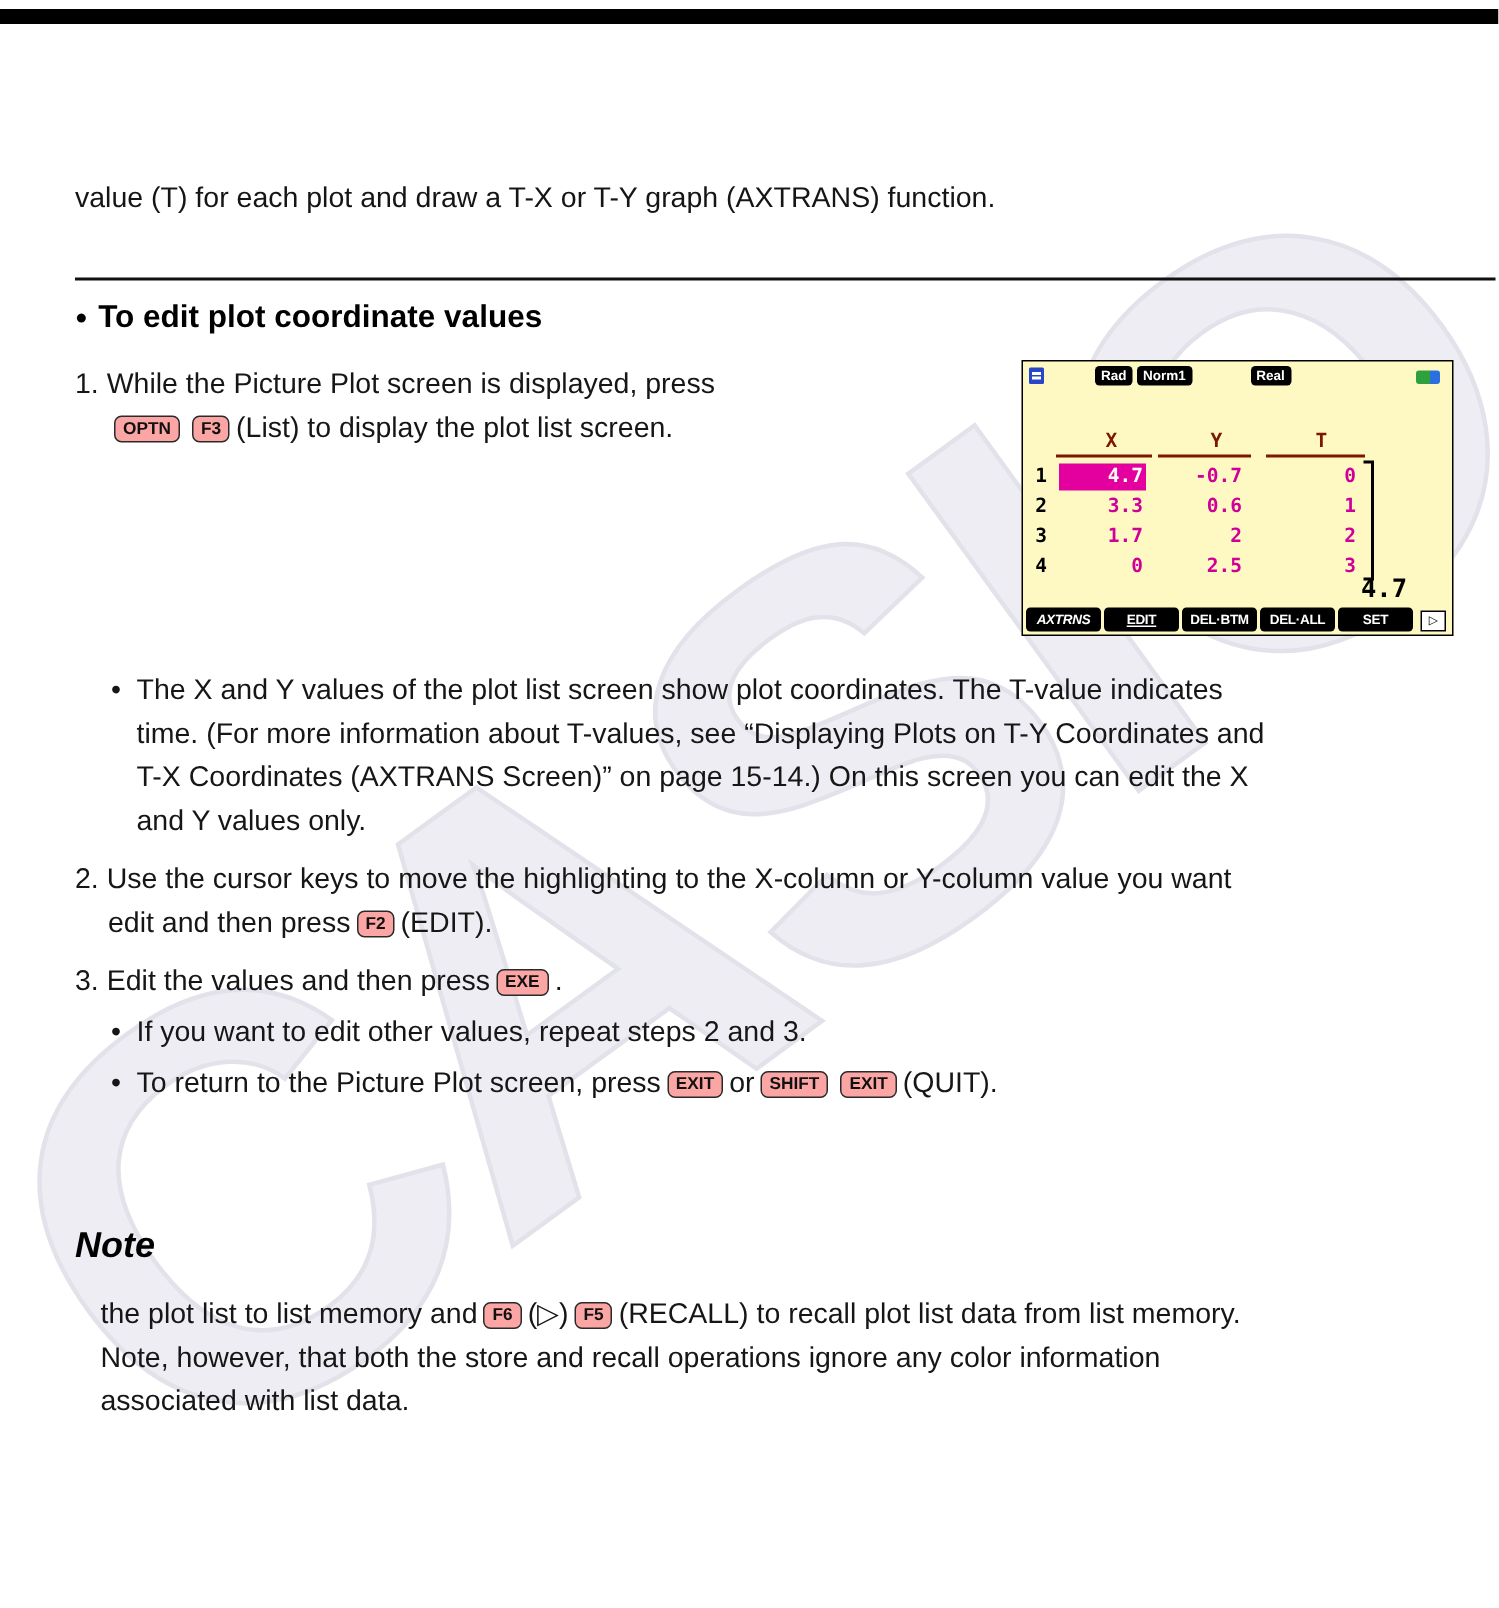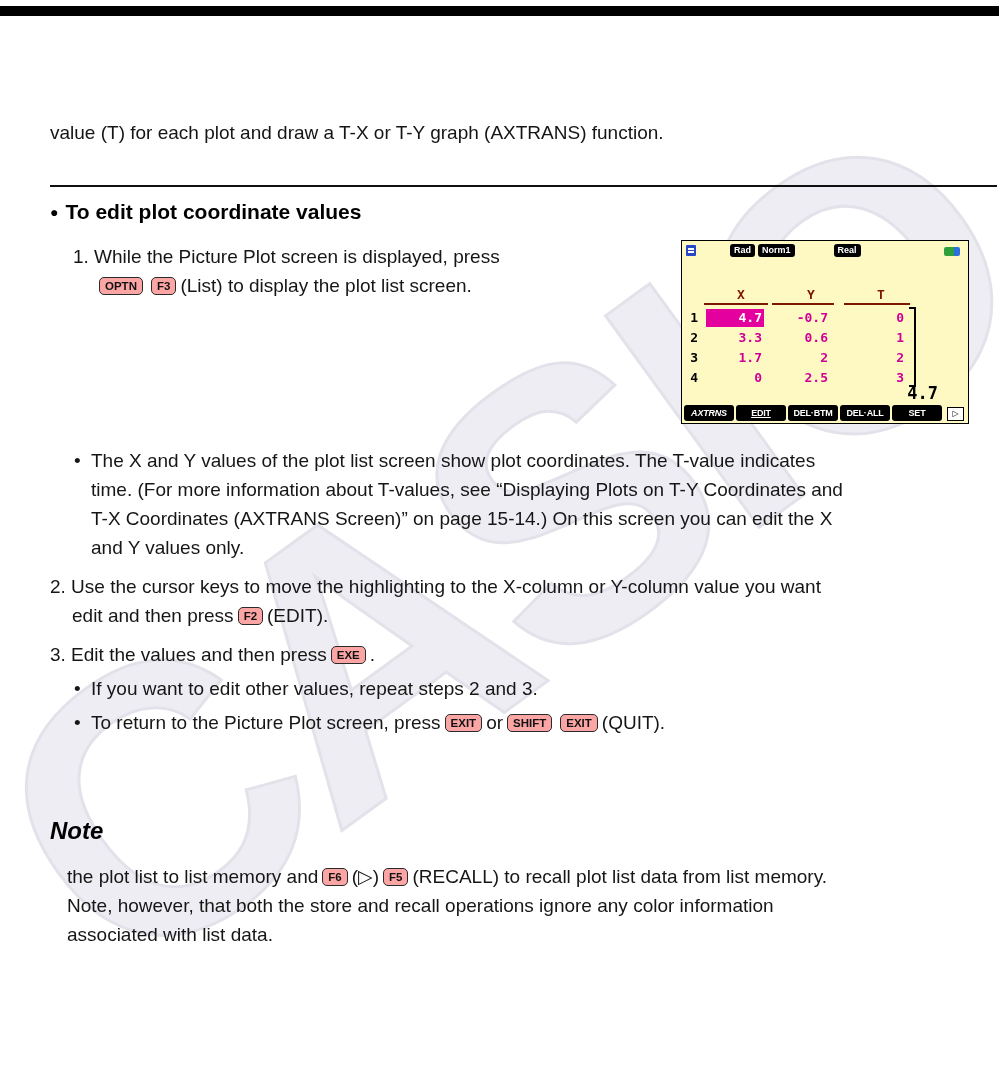--- a/index.html
+++ b/index.html
@@ -94,21 +94,21 @@
   <div class="top-bar"></div>
 
   <div class="intro">value (T) for each plot and draw a T-X or T-Y graph (AXTRANS) function.</div>
 
   <div class="rule"></div>
 
   <div class="heading">
     <span class="hb">●</span><span>To edit plot coordinate values</span>
   </div>
 
-  <div class="block" style="left:50px;top:242px;margin-left:23px;">
+  <div class="block" style="left:50px;top:242px;">
     <div class="ln">
       <span>1. While the Picture Plot screen is displayed, press</span>
     </div>
     <div class="ln ind22">
       <span class="key">OPTN</span><span class="key">F3</span><span>(List) to display the plot list screen.</span>
     </div>
   </div>
 
   <div class="calc">
     <div class="status">

